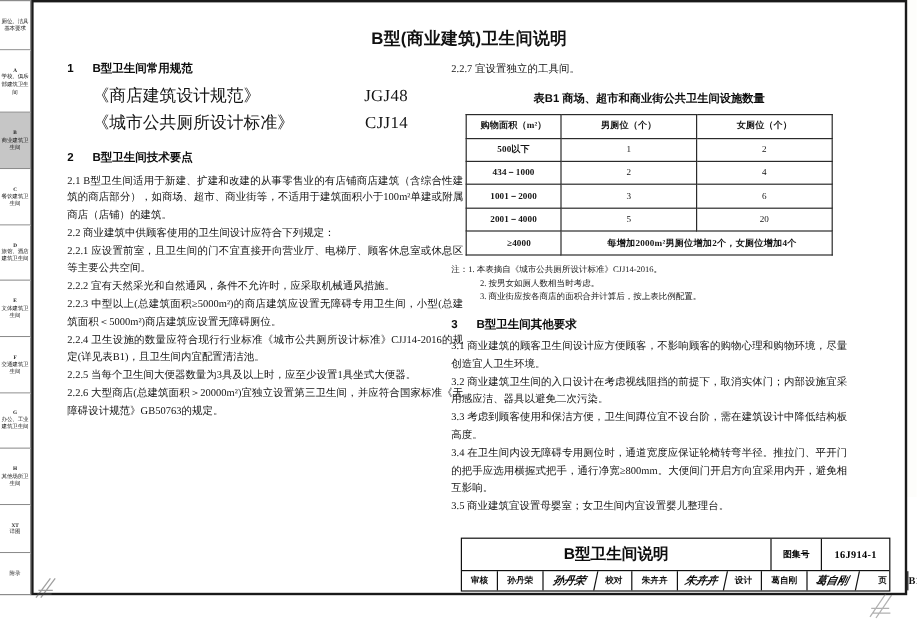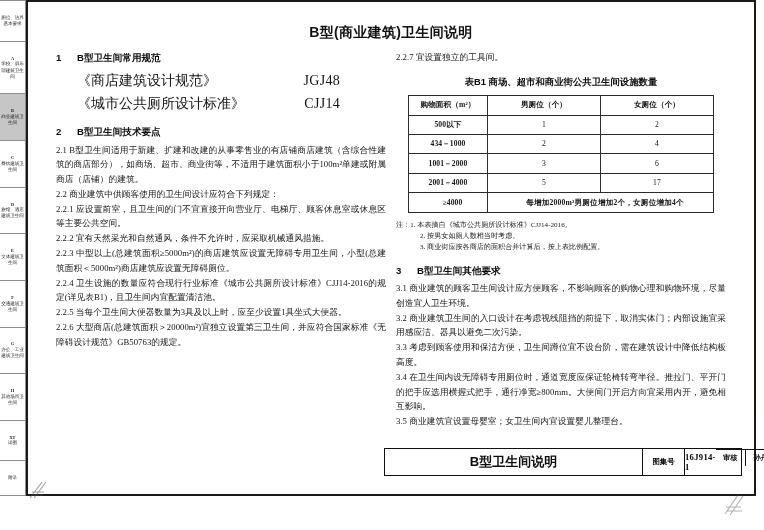--- a/index.html
+++ b/index.html
@@ -69,21 +69,21 @@
   
   .col {
     position: absolute;
     top: 48px;
     width: 330px;
     font-size: 8.6px;
     line-height: 1.62;
     color: #141414;
   }
   #col-left  { left: 28px; }
-  #col-right { left: 368px; }
+  #col-right { left: 348px; }
 
   h2.sec {
     font-family: "Liberation Sans", sans-serif;
     font-size: 9.6px;
     font-weight: bold;
     margin: 0 0 3px 0;
     display: flex;
     gap: 13px;
     color: #0c0c0c;
   }
@@ -152,21 +152,21 @@
 
   
   #titleblock {
     position: absolute;
     left: 384px;
     top: 448px;
     width: 358px;
     border: 1.6px solid #111;
     background: #fff;
     display: flex;
-    flex-direction: row;
+    flex-direction: column;
   }
   #tb-top { display: flex; height: 26px; }
   #tb-name {
     flex: 0 0 258px;
     display: flex; align-items: center; justify-content: center;
     font-family: "Liberation Sans", sans-serif;
     font-weight: bold;
     font-size: 13px;
     border-right: 1px solid #111;
     color: #0d0d0d;
@@ -327,21 +327,21 @@
             <td>4</td>
           </tr>
           <tr>
             <td class="area">1001－2000</td>
             <td>3</td>
             <td>6</td>
           </tr>
           <tr>
             <td class="area">2001－4000</td>
             <td>5</td>
-            <td>17</td>
+            <td>20</td>
           </tr>
         </tbody>
         <tfoot>
           <tr>
             <td>≥4000</td>
             <td class="note" colspan="2">每增加2000m²男厕位增加2个，女厕位增加4个</td>
           </tr>
         </tfoot>
       </table>
 

